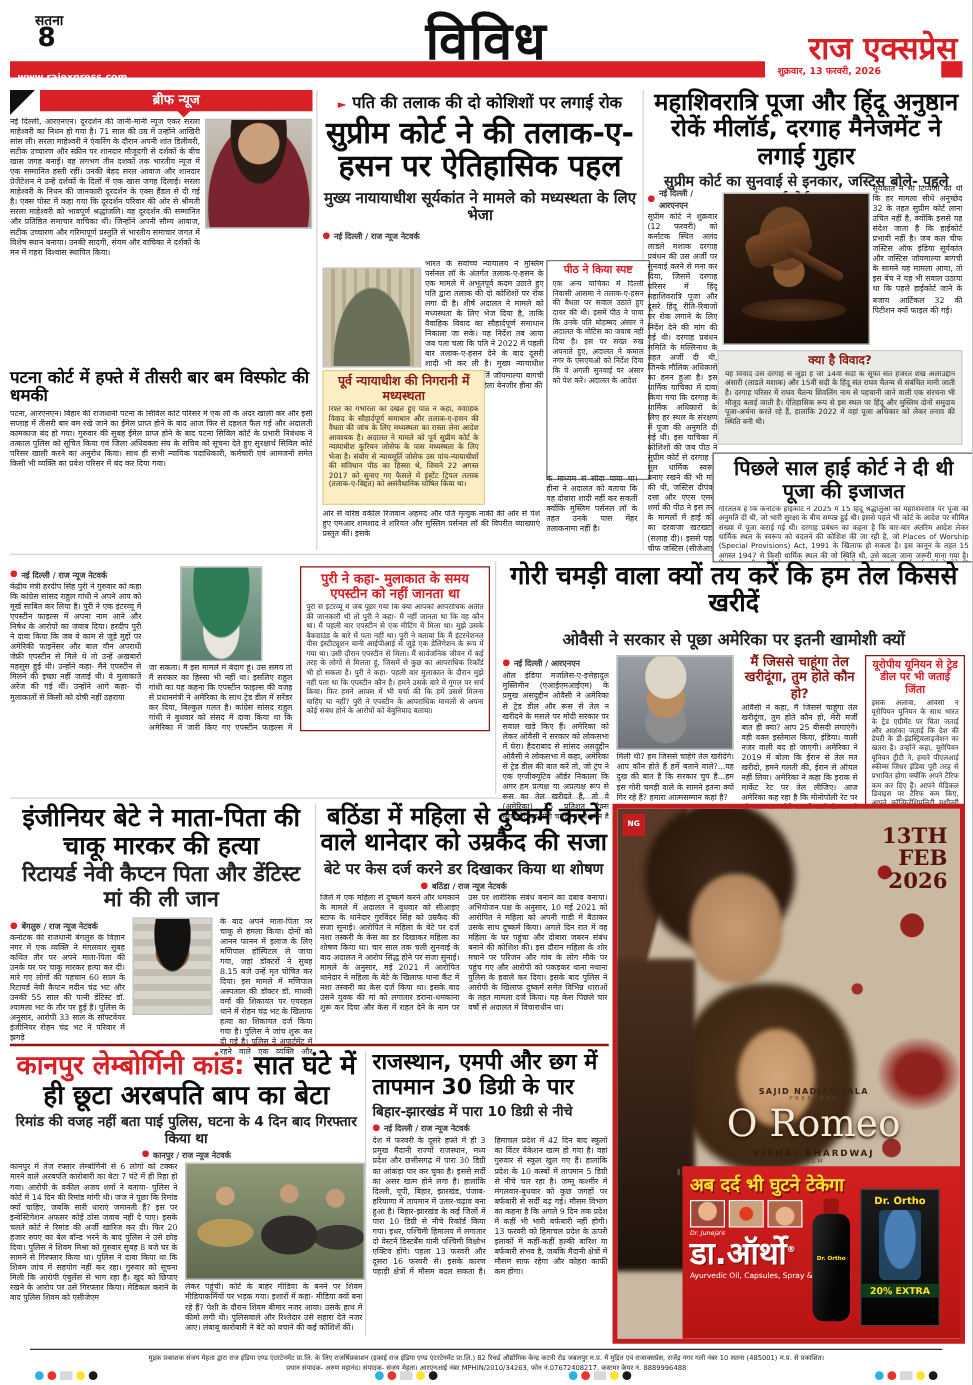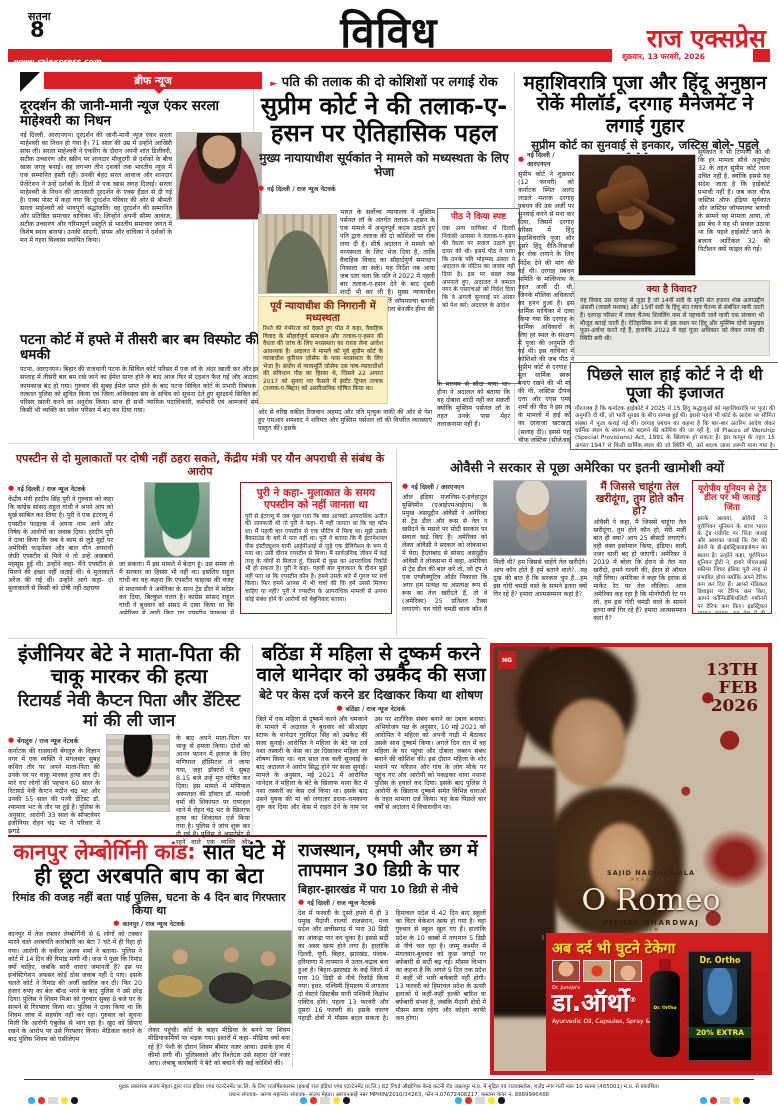--- a/index.html
+++ b/index.html
@@ -38,27 +38,26 @@
 
   <div class="vline" style="left:253px;top:72px;height:368px;"></div>
   <div class="vline" style="left:514px;top:72px;height:368px;"></div>
   <div class="hline" style="left:8px;top:443px;width:764px;"></div>
   <div class="vline" style="left:396px;top:449px;height:186px;"></div>
   <div class="hline" style="left:8px;top:638px;width:479px;"></div>
   <div class="vline" style="left:252px;top:643px;height:190px;"></div>
   <div class="abs" style="left:8px;top:835px;width:479px;height:2px;background:#8a1a12;"></div>
   <div class="vline" style="left:292px;top:841px;height:228px;"></div>
 
-  <div class="abs" style="left:20px;top:72px;width:242px;height:295px;">
+  <div class="abs" style="left:8px;top:72px;width:242px;height:295px;">
     <div style="position:relative;height:22px;">
       <div style="position:absolute;left:0;top:0;width:0;height:0;border-top:20px solid #111;border-right:20px solid transparent;"></div>
       <div style="position:absolute;left:24px;right:0;top:0;height:17px;background:#d92027;color:#fff;font-weight:bold;font-size:10.5px;text-align:center;line-height:17px;">ब्रीफ न्यूज</div>
       <div style="position:absolute;left:55%;top:16px;width:0;height:0;border-top:6px solid #d92027;border-left:6px solid transparent;border-right:6px solid transparent;"></div>
     </div>
-    <div class="hl" style="font-size:13.5px;margin:4px 0 3px;">दूरदर्शन की जानी-मानी न्यूज एंकर सरला माहेश्वरी का निधन</div>
     <div style="overflow:hidden;height:196px;">
       <div class="photo" style="float:right;width:84px;height:86px;margin:1px 0 2px 4px;background:
         radial-gradient(circle at 50% 22%, #caa07c 0 16px, transparent 17px),
         radial-gradient(ellipse at 50% 12%, #2a1c14 0 22px, transparent 23px),
         radial-gradient(ellipse at 50% 80%, #7a2430 0 40px, transparent 41px),
         linear-gradient(#c9c2b8,#a59a8c);"></div>
       <div class="bt" style="height:196px;">नई दिल्ली, आरएनएन। दूरदर्शन की जानी-मानी न्यूज एंकर सरला माहेश्वरी का निधन हो गया है। 71 साल की उम्र में उन्होंने आखिरी सांस ली। सरला माहेश्वरी ने एंकरिंग के दौरान अपनी शांत डिलीवरी, सटीक उच्चारण और स्क्रीन पर शानदार मौजूदगी से दर्शकों के बीच खास जगह बनाई। वह लगभग तीन दशकों तक भारतीय न्यूज में एक सम्मानित हस्ती रहीं। उनकी बेहद सरल आवाज और शानदार प्रेजेंटेशन ने उन्हें दर्शकों के दिलों में एक खास जगह दिलाई। सरला माहेश्वरी के निधन की जानकारी दूरदर्शन के एक्स हैंडल से दी गई है। एक्स पोस्ट में कहा गया कि दूरदर्शन परिवार की ओर से श्रीमती सरला माहेश्वरी को भावपूर्ण श्रद्धांजलि। वह दूरदर्शन की सम्मानित और प्रतिष्ठित समाचार वाचिका थीं। जिन्होंने अपनी सौम्य आवाज, सटीक उच्चारण और गरिमापूर्ण प्रस्तुति से भारतीय समाचार जगत में विशेष स्थान बनाया। उनकी सादगी, संयम और वाचिका ने दर्शकों के मन में गहरा विश्वास स्थापित किया।</div>
     </div>
     <div class="hl" style="font-size:13.5px;margin:5px 0 3px;">पटना कोर्ट में हफ्ते में तीसरी बार बम विस्फोट की धमकी</div>
     <div class="bt" style="height:118px;">पटना, आरएनएन। बिहार की राजधानी पटना के सिविल कोर्ट परिसर में एक लॉ के अंदर खाली कर और इसी सप्ताह में तीसरी बार बम रखे जाने का ईमेल प्राप्त होने के बाद आज फिर से दहशत फैल गई और अदालती कामकाज बंद हो गया। गुरुवार की सुबह ईमेल प्राप्त होने के बाद पटना सिविल कोर्ट के प्रभारी निबंधक ने तत्काल पुलिस को सूचित किया एवं जिला अधिवक्ता संघ के सचिव को सूचना देते हुए सुरक्षार्थ सिविल कोर्ट परिसर खाली करने का अनुरोध किया। साथ ही सभी न्यायिक पदाधिकारी, कर्मचारी एवं आमजनों समेत किसी भी व्यक्ति का प्रवेश परिसर में बंद कर दिया गया।</div>
@@ -115,21 +114,20 @@
       <div class="boxtitle maroon" style="font-size:9.5px;">क्या है विवाद?</div>
       <div class="bt" style="height:56px;font-size:5.9px;">यह विवाद उस दरगाह से जुड़ा है जो 14वीं सदी के सूफी संत हजरत शेख अलाउद्दीन अंसारी (लाडले मशाक) और 15वीं सदी के हिंदू संत राघव चैतन्य से संबंधित मानी जाती है। दरगाह परिसर में राघव चैतन्य शिवलिंग नाम से पहचानी जाने वाली एक संरचना भी मौजूद बताई जाती है। ऐतिहासिक रूप से इस स्थल पर हिंदू और मुस्लिम दोनों समुदाय पूजा-अर्चना करते रहे हैं, हालांकि 2022 में वहां पूजा अधिकार को लेकर तनाव की स्थिति बनी थी।</div>
     </div>
     <div class="box abs" style="left:52px;top:290px;width:200px;height:80px;border:1.5px solid #666;">
       <div class="boxtitle" style="font-size:16px;">पिछले साल हाई कोर्ट ने दी थी पूजा की इजाजत</div>
       <div class="bt" style="height:56px;font-size:5.8px;">गौरतलब है कि कर्नाटक हाईकोर्ट ने 2025 में 15 हिंदू श्रद्धालुओं को महाशिवरात्रि पर पूजा की अनुमति दी थी, जो भारी सुरक्षा के बीच सम्पन्न हुई थी। इससे पहले भी कोर्ट के आदेश पर सीमित संख्या में पूजा कराई गई थी। दरगाह प्रबंधन का कहना है कि बार-बार अंतरिम आदेश लेकर धार्मिक स्थल के स्वरूप को बदलने की कोशिश की जा रही है, जो Places of Worship (Special Provisions) Act, 1991 के खिलाफ हो सकता है। इस कानून के तहत 15 अगस्त 1947 से किसी धार्मिक स्थल की जो स्थिति थी, उसे बदला जाना जरूरी माना गया है। फिलहाल सुप्रीम कोर्ट के रुख के बाद इस मामले में अगली कानूनी लड़ाई हाई कोर्ट में होने की संभावना जताई जा रही है।</div>
     </div>
   </div>
 
   <div class="abs" style="left:8px;top:449px;width:384px;height:186px;">
-    <div class="sub ctr maroon" style="font-size:11px;margin-top:3px;">एपस्टीन से दो मुलाकातों पर दोषी नहीं ठहरा सकते, केंद्रीय मंत्री पर यौन अपराधी से संबंध के आरोप</div>
     <div style="display:flex;gap:6px;margin-top:4px;height:132px;">
       <div style="width:108px;">
         <div class="byline">
             <span class="dot">●</span>
             <span>नई दिल्ली / राज न्यूज नेटवर्क</span>
           </div>
         <div class="bt" style="height:116px;">केंद्रीय मंत्री हरदीप सिंह पुरी ने गुरुवार को कहा कि कांग्रेस सांसद राहुल गांधी ने अपने आप को मूर्ख साबित कर लिया है। पुरी ने एक इंटरव्यू में एपस्टीन फाइल्स में अपना नाम आने और निषेध के आरोपों का जवाब दिया। हरदीप पुरी ने दावा किया कि जब वे काम से जुड़े मुद्दों पर अमेरिकी फाइनेंसर और बाल यौन अपराधी जेफ्री एपस्टीन से मिले थे तो उन्हें अखबारों महसूस हुई थी। उन्होंने कहा- मैंने एपस्टीन से मिलने की इच्छा नहीं जताई थी। वे मुलाकातें अरेंज की गई थीं। उन्होंने आगे कहा- दो मुलाकातों से किसी को दोषी नहीं ठहराया</div>
       </div>
       <div style="width:118px;">
         <div class="photo" style="width:64px;height:74px;margin:0 auto 2px;background:
@@ -140,20 +138,21 @@
         <div class="bt" style="height:54px;">जा सकता। मैं इस मामले में बेदाग हूं। उस समय तो मैं सरकार का हिस्सा भी नहीं था। इसलिए राहुल गांधी का यह कहना कि एपस्टीन फाइल्स की वजह से प्रधानमंत्री ने अमेरिका के साथ ट्रेड डील में सरेंडर कर दिया, बिल्कुल गलत है। कांग्रेस सांसद राहुल गांधी ने बुधवार को संसद में दावा किया था कि अमेरिका में जारी किए गए एपस्टीन फाइल्स में हरदीप पुरी का नाम है। राहुल के आरोपों पर पुरी ने बुधवार शाम प्रेस कॉन्फ्रेंस की और पहली बार माना था कि वह यौन अपराधी जेफ्री एपस्टीन से तीन या चार बार मिले थे।</div>
       </div>
       <div class="box" style="width:146px;border:1.5px solid #8a1a12;">
         <div class="boxtitle red" style="font-size:10.5px;">पुरी ने कहा- मुलाकात के समय एपस्टीन को नहीं जानता था</div>
         <div class="bt" style="height:100px;font-size:5.9px;">पुरी से इंटरव्यू में जब पूछा गया कि क्या आपको आपराधिक अतीत की जानकारी थी तो पुरी ने कहा- मैं नहीं जानता था कि वह कौन था। मैं पहली बार एपस्टीन से एक मीटिंग में मिला था। मुझे उसके बैकग्राउंड के बारे में पता नहीं था। पुरी ने बताया कि मैं इंटरनेशनल पीस इंस्टीट्यूशन यानी आईपीआई से जुड़े एक डेलिगेशन के रूप में गया था। उसी दौरान एपस्टीन से मिला। मैं सार्वजनिक जीवन में कई तरह के लोगों से मिलता हूं, जिसमें से कुछ का आपराधिक रिकॉर्ड भी हो सकता है। पुरी ने कहा- पहली बार मुलाकात के दौरान मुझे नहीं पता था कि एपस्टीन कौन है। हमने उसके बारे में गूगल पर सर्च किया। फिर हमने आपस में भी चर्चा की कि हमें उससे मिलना चाहिए या नहीं? पुरी ने एपस्टीन के आपराधिक मामलों से अपना कोई संबंध होने के आरोपों को बेबुनियाद बताया।</div>
       </div>
     </div>
   </div>
 
   <div class="abs" style="left:402px;top:449px;width:370px;height:186px;">
+    <div class="hl ctr" style="font-size:20px;">गोरी चमड़ी वाला क्यों तय करें कि हम तेल किससे खरीदें</div>
     <div class="sub ctr" style="font-size:13px;margin-top:11px;">ओवैसी ने सरकार से पूछा अमेरिका पर इतनी खामोशी क्यों</div>
     <div style="display:flex;gap:6px;margin-top:4px;height:134px;">
       <div style="width:88px;">
         <div class="byline">
             <span class="dot">●</span>
             <span>नई दिल्ली / आरएनएन</span>
           </div>
         <div class="bt" style="height:118px;">ऑल इंडिया मजलिस-ए-इत्तेहादुल मुस्लिमीन (एआईएमआईएम) के प्रमुख असदुद्दीन ओवैसी ने अमेरिका से ट्रेड डील और रूस से तेल न खरीदने के मसले पर मोदी सरकार पर सवाल खड़े किए हैं। अमेरिका को लेकर ओवैसी ने सरकार को लोकसभा में घेरा। हैदराबाद से सांसद असदुद्दीन ओवैसी ने लोकसभा में कहा, अमेरिका से ट्रेड डील की बात करें तो, जो ट्रंप ने एक एग्जीक्यूटिव ऑर्डर निकाला कि अगर हम प्रत्यक्ष या अप्रत्यक्ष रूप से रूस का तेल खरीदते हैं, तो वे (अमेरिका) 25 प्रतिशत टैक्स लगाएंगे। यह गोरी चमड़ी वाला कौन है जो हमें बताकर हमें हुक्म देगा? क्या देश को इसके लिए आजादी</div>
       </div>
       <div style="width:96px;">

